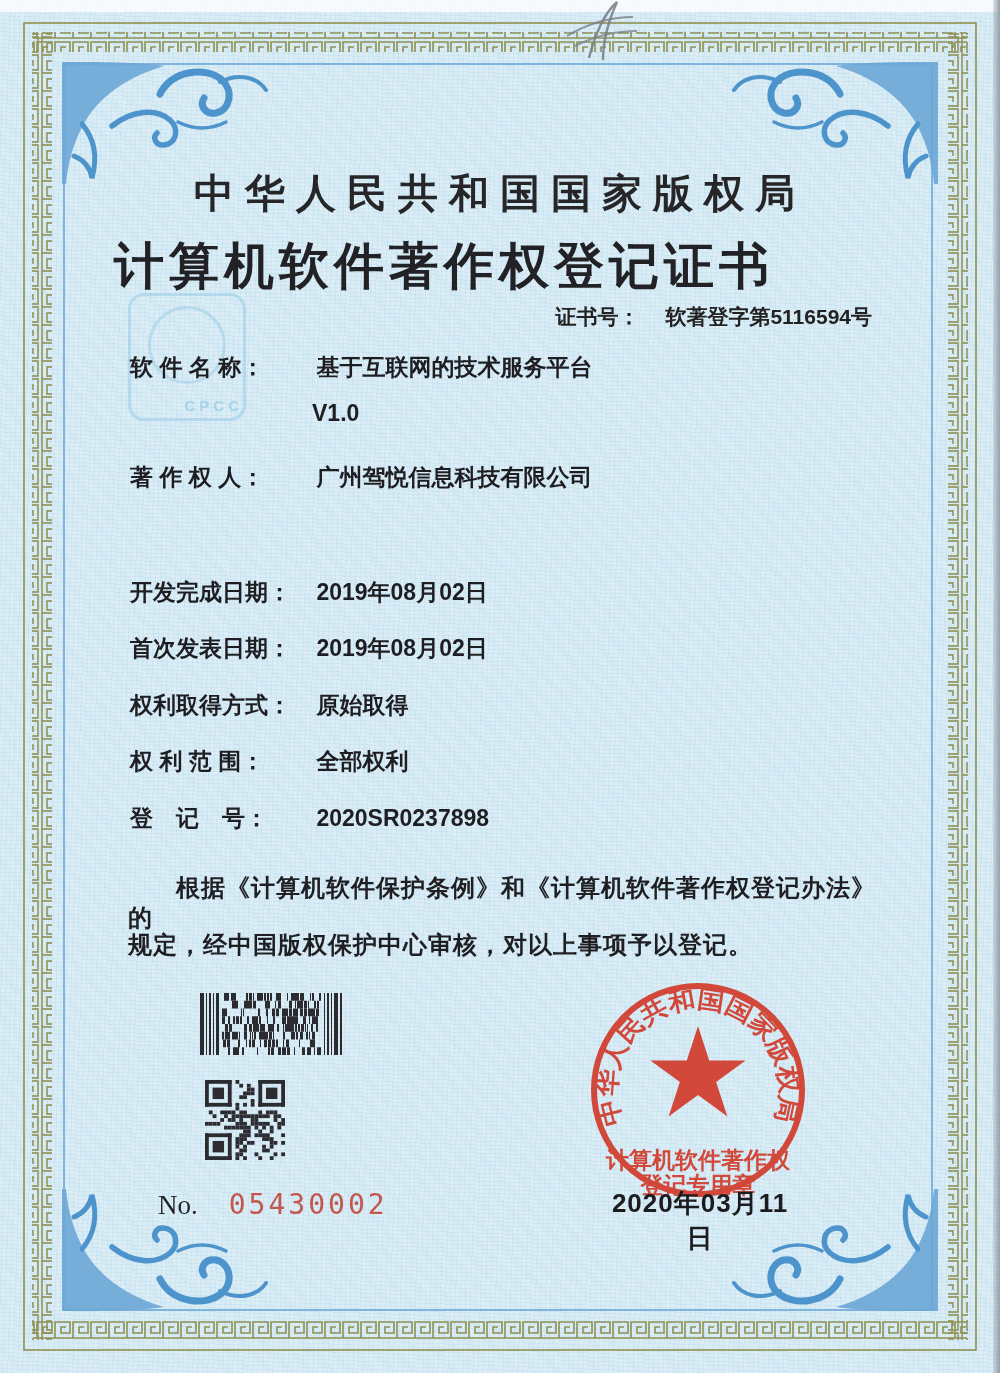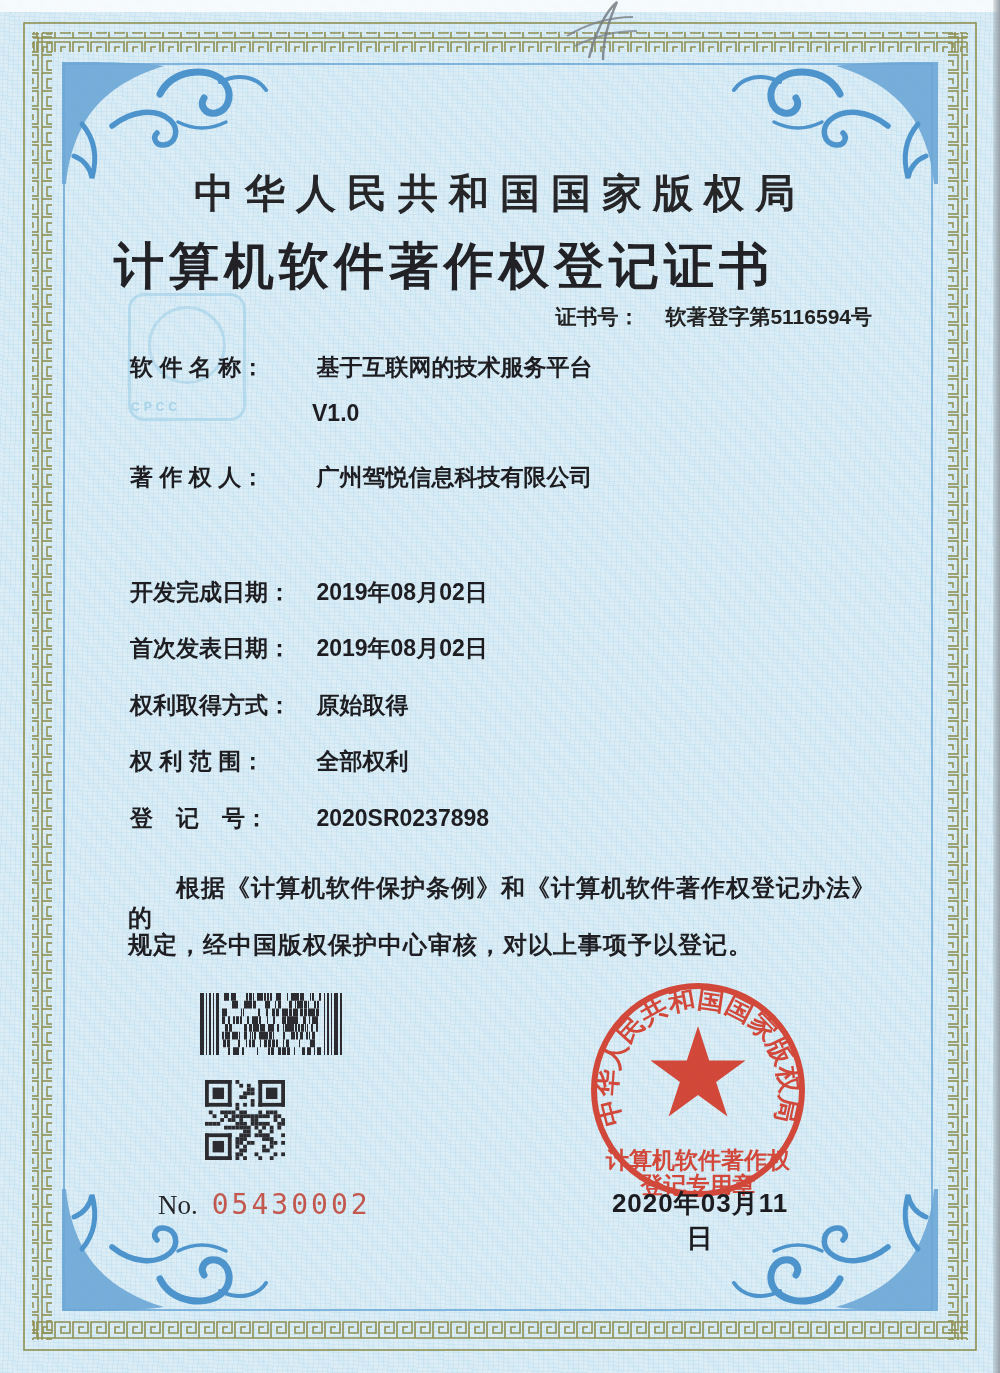--- a/index.html
+++ b/index.html
@@ -23,29 +23,29 @@
   .certno .gap{display:inline-block;width:26px;}
   .row{left:130px;color:#1e1e22;font-size:23px;font-weight:700;white-space:nowrap;}
   .row .lbl{display:inline-block;width:180px;}
   .v2{left:312px;color:#1e1e22;font-size:23px;font-weight:700;}
   .stmt{left:128px;width:762px;color:#1f1f23;font-size:24px;font-weight:700;
     letter-spacing:1px;line-height:30px;}
   .stmt1{text-indent:2em;}
   .serial{left:158px;top:1188px;font-size:27px;color:#26262a;
     font-family:"Liberation Serif",serif;}
   .serial .num{color:#c2574e;font-family:"DejaVu Sans Mono",monospace;
-    font-size:28px;letter-spacing:3px;margin-left:14px;}
+    font-size:28px;letter-spacing:3px;margin-left:31px;}
   .issue-date{left:600px;top:1186px;width:200px;text-align:center;
     font-size:26px;font-weight:700;color:#1c1c20;letter-spacing:1px;}
   #watermark{left:128px;top:293px;width:112px;height:122px;
     border:3px solid rgba(146,200,227,.55);border-radius:16px;opacity:.9;}
   #watermark .wm-circle{position:absolute;left:17px;top:10px;width:72px;height:72px;
     border:3px solid rgba(146,200,227,.5);border-radius:50%;}
-  #watermark .wm-text{position:absolute;left:0;bottom:4px;width:100%;text-align:left;
-    color:rgba(146,200,227,.75);font-size:12px;letter-spacing:4px;font-weight:700;}
+  #watermark .wm-text{position:absolute;left:0;bottom:4px;width:100%;text-align:right;
+    color:rgba(146,200,227,.75);font-size:15px;letter-spacing:4px;font-weight:700;}
   #barcode-svg{left:200px;top:993px;}
   #qr-svg{left:205px;top:1080px;}
   #seal-svg{left:573px;top:968px;opacity:.93;}
   #scribble-svg{left:553px;top:0;}
   #edge-right{right:0;top:0;width:7px;height:1373px;
     background:linear-gradient(90deg, rgba(90,100,110,.15), #97a0a7);}
   #edge-top{left:0;top:0;width:1000px;height:12px;background:rgba(252,253,254,.85);}
 </style>
 </head>
 <body>

